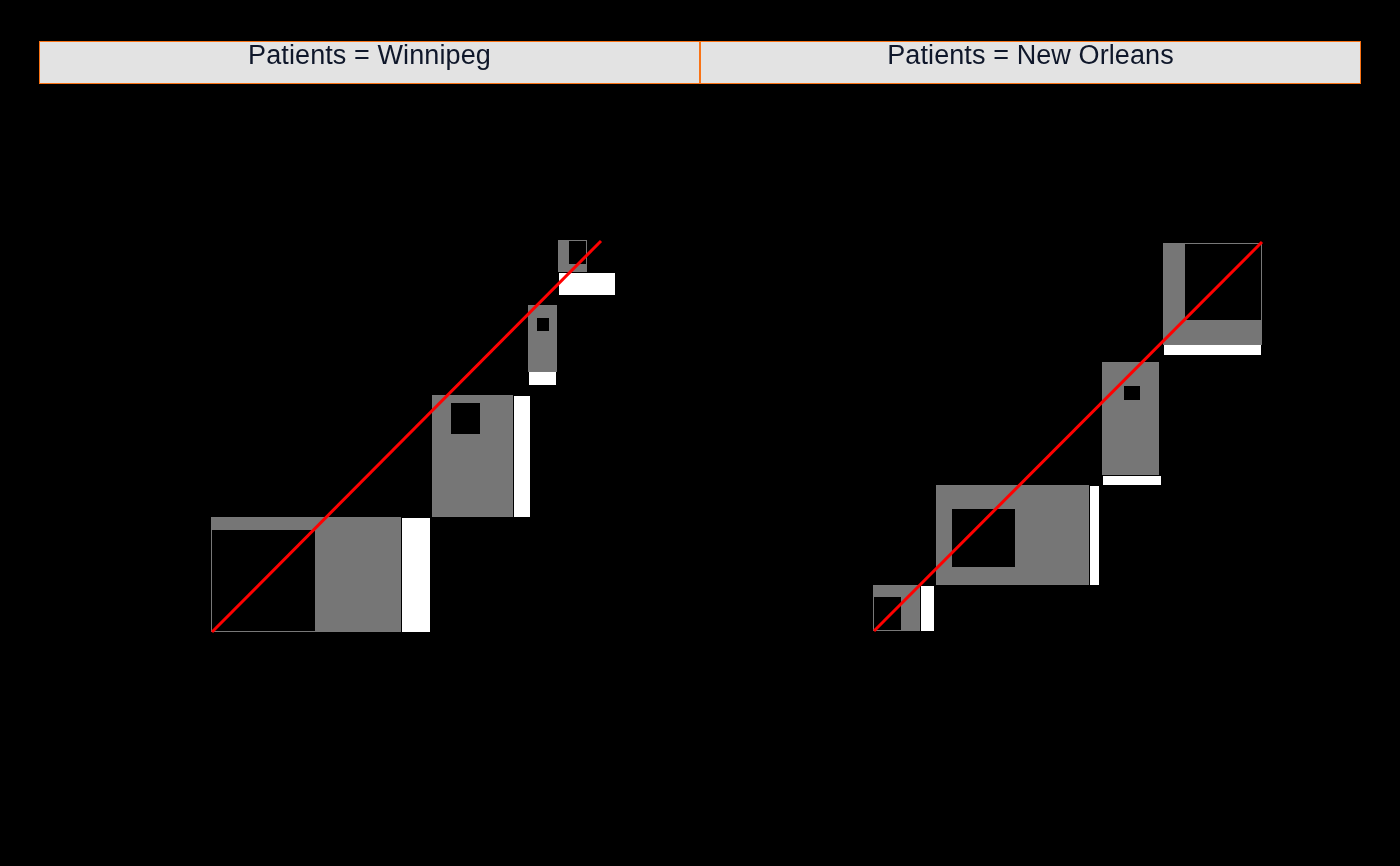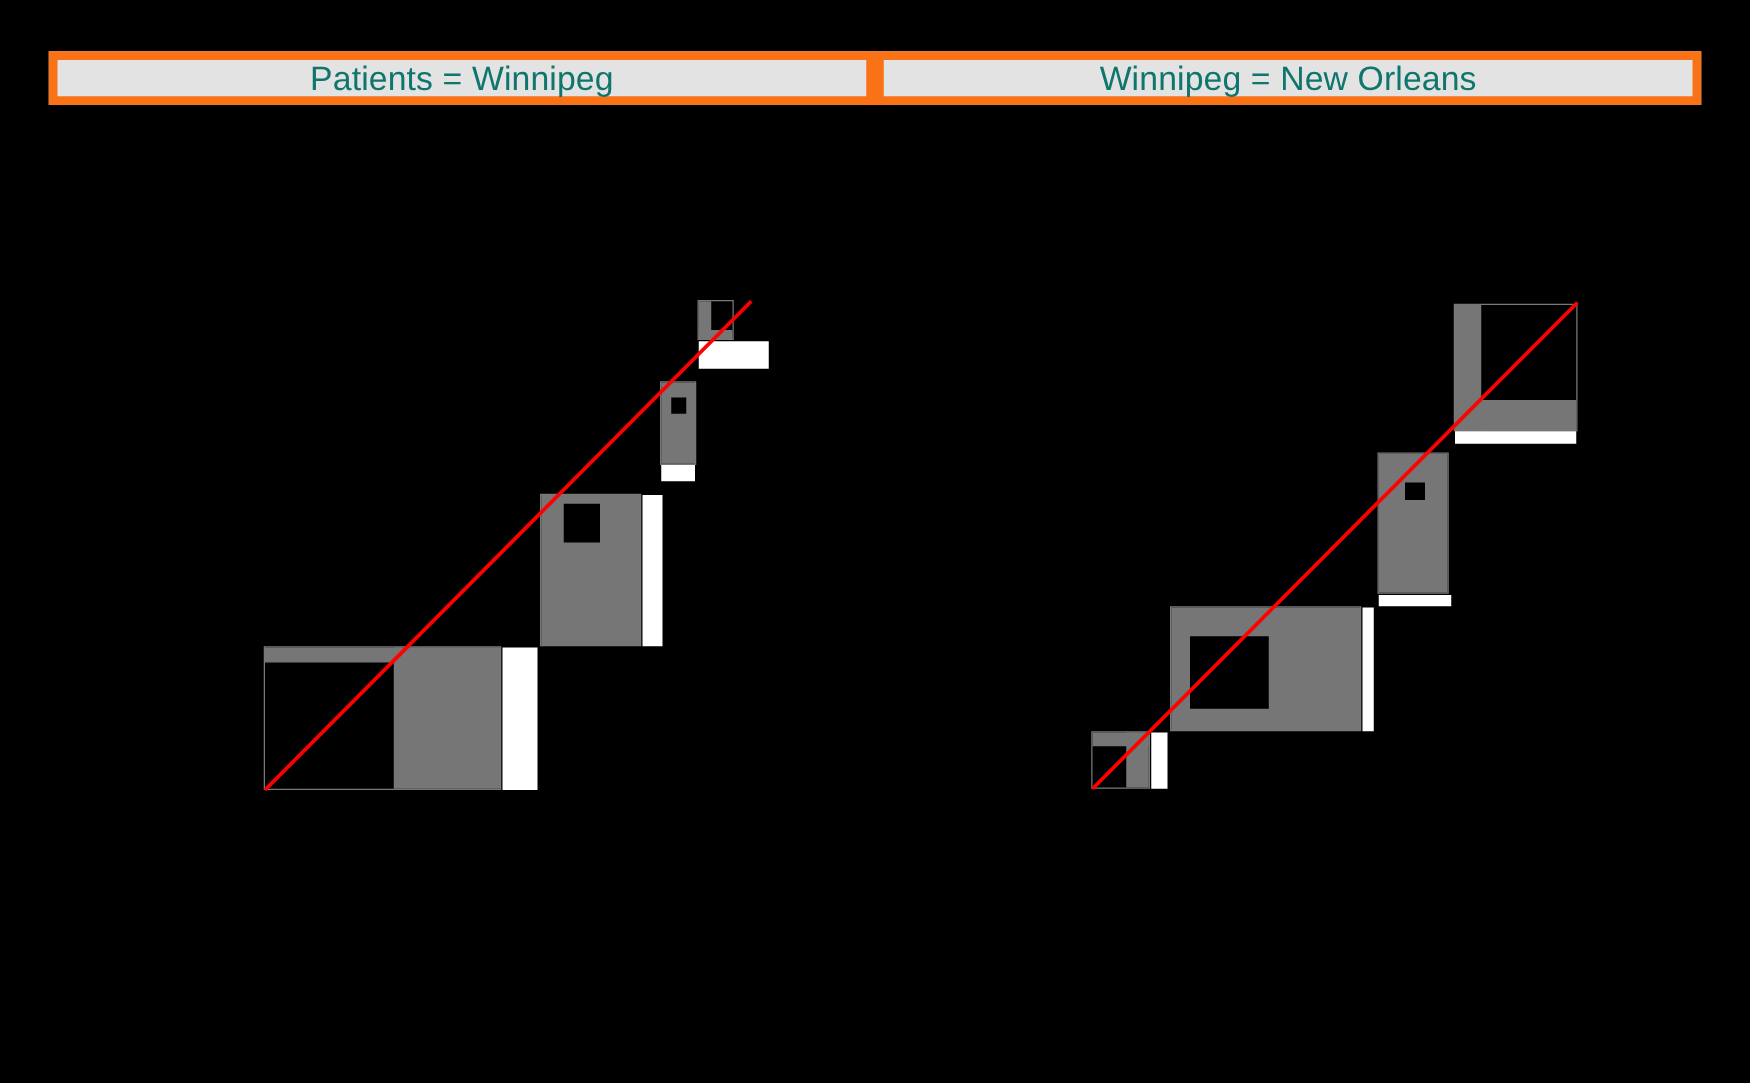--- a/index.html
+++ b/index.html
@@ -19,25 +19,25 @@
     width: 1400px;
     height: 866px;
     background: #000000;
   }
 
   
   .strip {
     position: absolute;
     box-sizing: border-box;
     background: #e3e3e3;
-    border: 7px solid #f97316;
+    border: 1px solid #f97316;
     display: flex;
-    align-items: flex-end;
+    align-items: flex-start;
     justify-content: center;
-    color: #0f766e;
+    color: #0f172a;
     font-size: 27px;
     line-height: 1;
     letter-spacing: 0.1px;
     white-space: nowrap;
   }
   .strip-left  { left: 39px;  top: 41px; width: 661px; height: 43px; }
   .strip-right { left: 700px; top: 41px; width: 661px; height: 43px; }
 
   
   .panel {
@@ -147,16 +147,16 @@
       <svg class="diag" width="700" height="866" viewBox="0 0 700 866">
         <line x1="174" y1="631" x2="562" y2="242" stroke="#ff0000" stroke-width="3"></line>
       </svg>
     </div>
   </div>
 
   <div class="strip strip-left">
     <span>Patients = Winnipeg</span>
   </div>
   <div class="strip strip-right">
-    <span>Winnipeg = New Orleans</span>
+    <span>Patients = New Orleans</span>
   </div>
 
 </div>
 
 </body></html>

